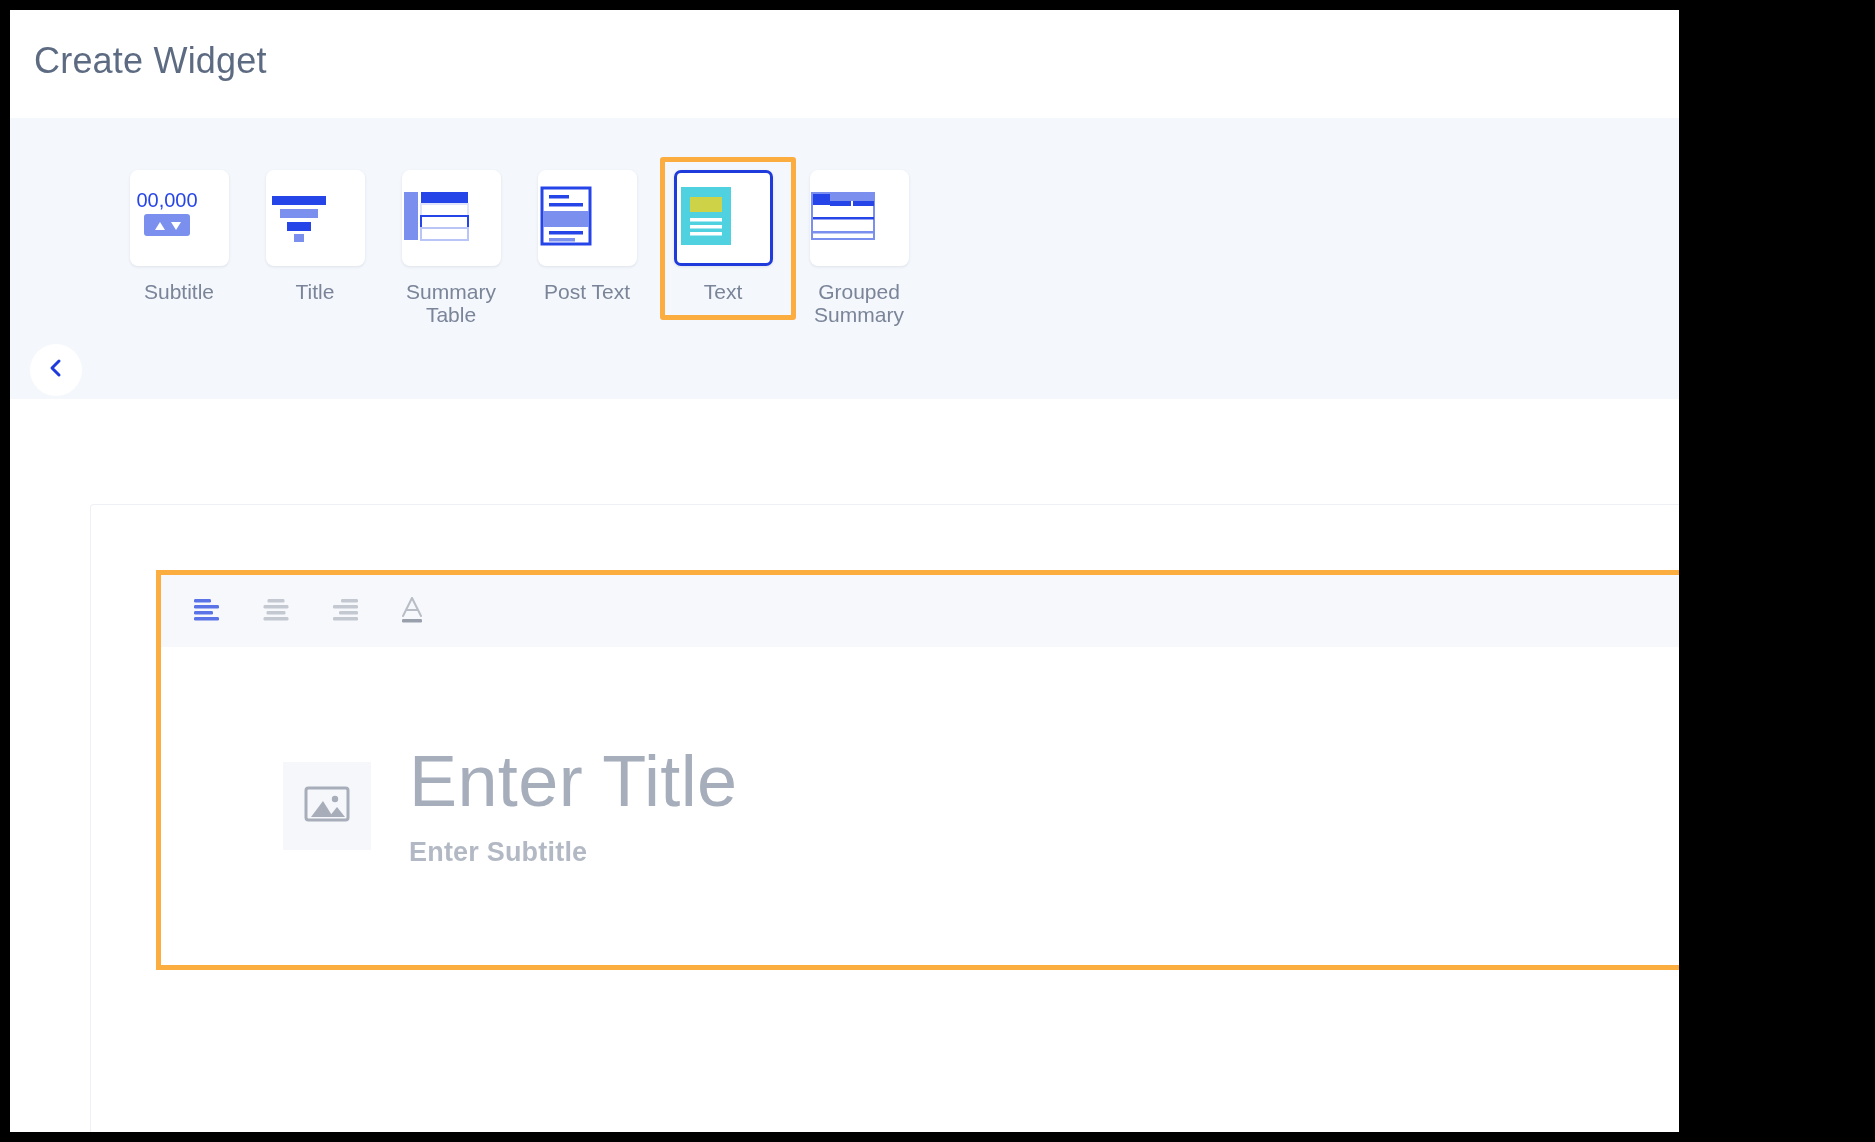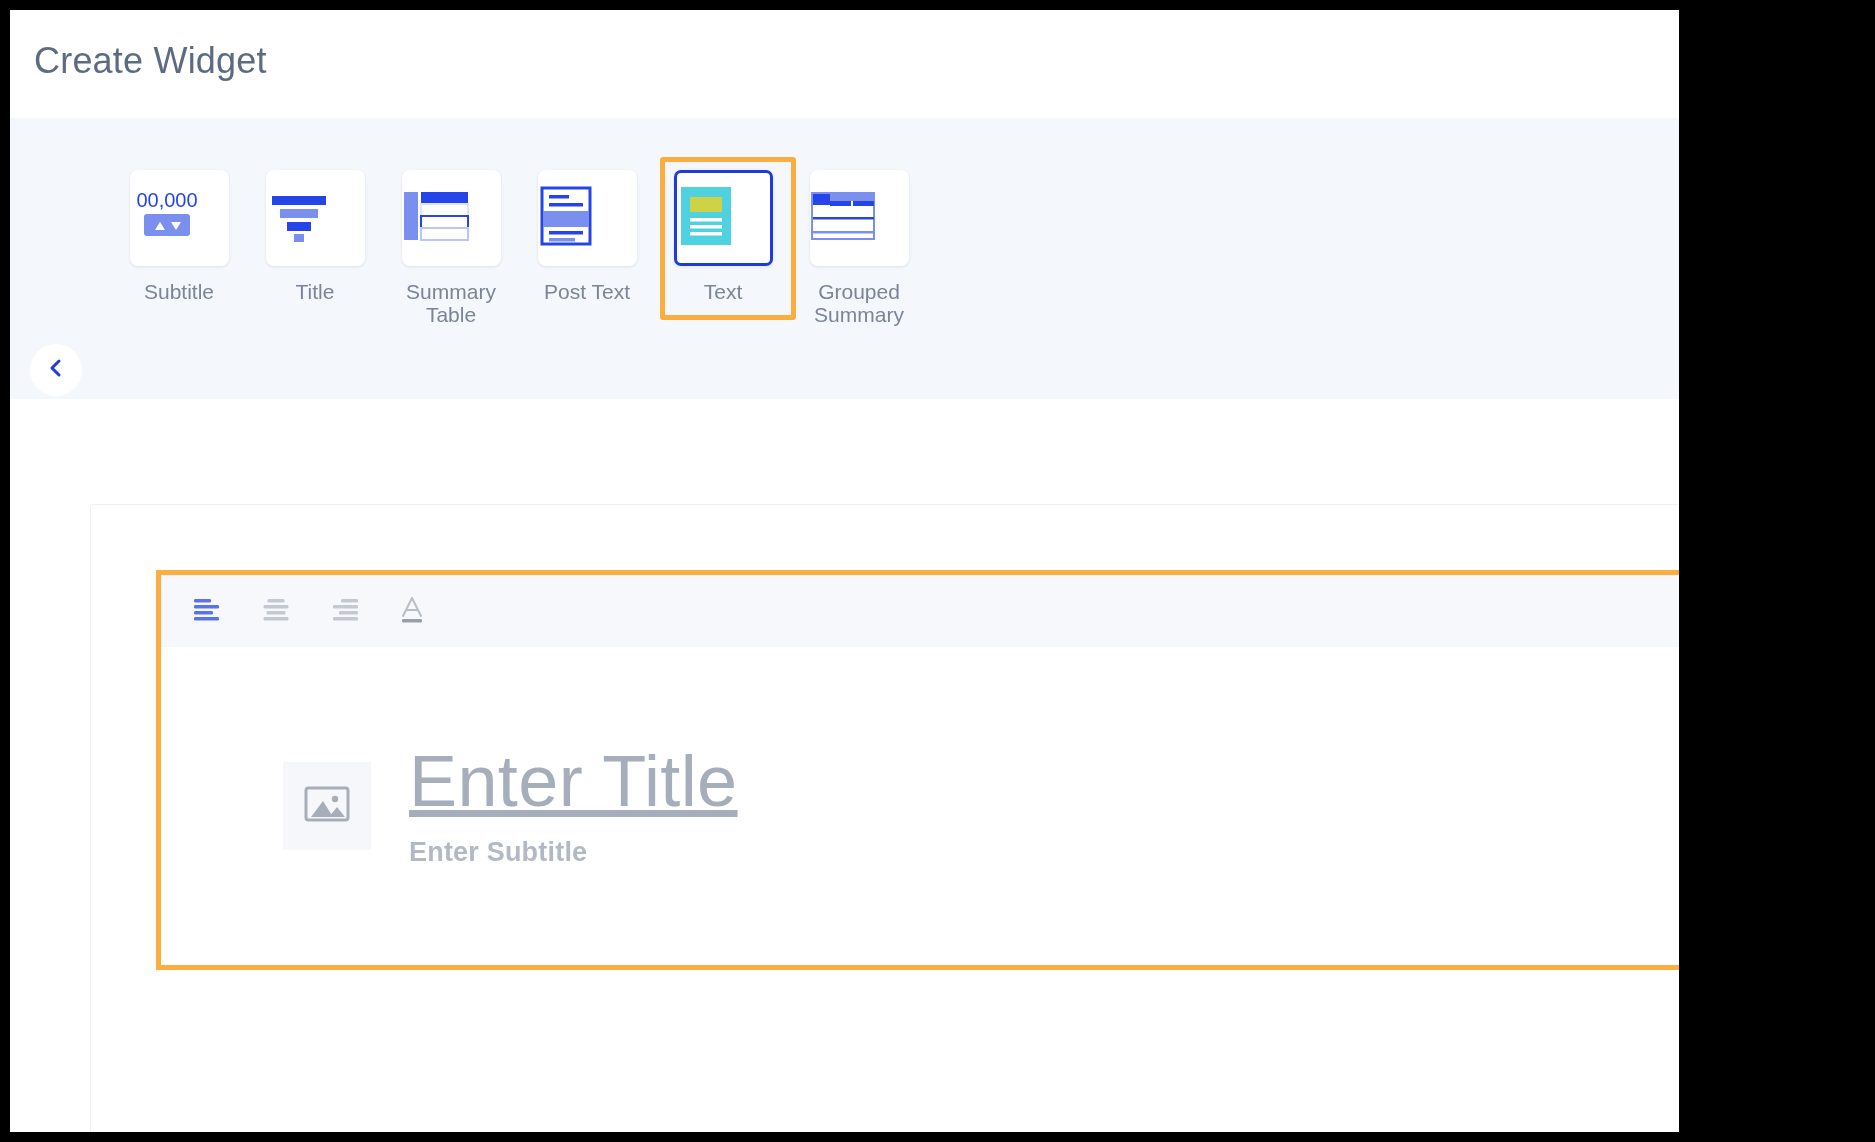--- a/index.html
+++ b/index.html
@@ -171,21 +171,20 @@
     margin-left: 38px;
     display: flex;
     flex-direction: column;
   }
   #title-placeholder {
     font-size: 72px;
     color: #a6adbb;
     font-weight: 400;
     line-height: 1.05;
     letter-spacing: 0.4px;
-    text-decoration: underline;
   }
   #subtitle-placeholder {
     font-size: 27px;
     color: #b3b9c4;
     margin-top: 18px;
     letter-spacing: 0.2px;
     font-weight: bold;
   }
 </style>
 </head>

